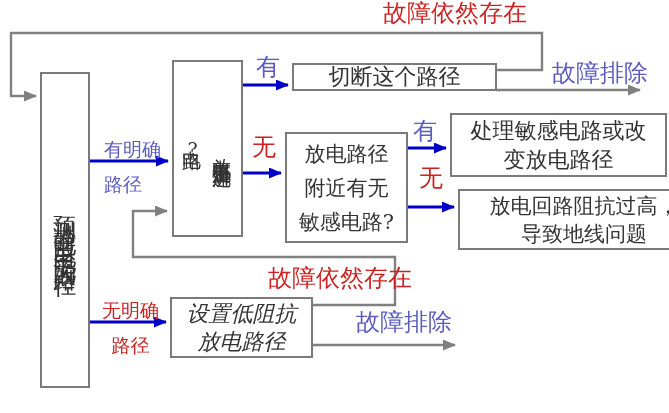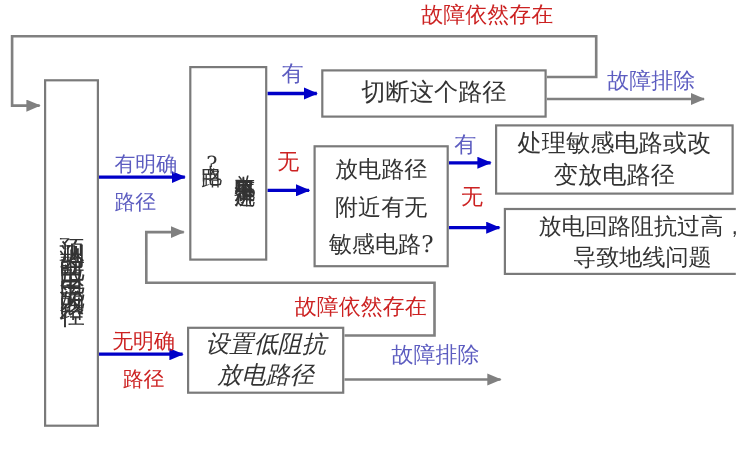--- a/index.html
+++ b/index.html
@@ -26,29 +26,29 @@
     position:absolute;box-sizing:border-box;border:2.5px solid var(--box-border);
     background:var(--background);color:var(--box-text);
     display:flex;align-items:center;justify-content:center;
     text-align:center;white-space:pre-line;line-height:1.32;
   }
   .vtext{writing-mode:vertical-rl;text-orientation:upright;}
   .box-predict{left:40px;top:72px;width:50px;height:316px;font-size:23px;}
   .box-predict .vtext{letter-spacing:6px;}
   .box-flowq{left:172px;top:60px;width:71px;height:177px;font-size:19px;}
   .box-flowq .vtext{letter-spacing:1.5px;line-height:30px;text-align:center;}
-  .box-cut{left:292px;top:63px;width:205px;height:44px;font-size:22px;}
+  .box-cut{left:292px;top:63px;width:205px;height:28px;font-size:22px;}
   .box-sensq{left:285px;top:132px;width:123px;height:111px;font-size:21px;line-height:34px;}
   .box-handle{left:450px;top:113px;width:217px;height:64px;font-size:22px;line-height:29px;}
   .box-imped{left:458px;top:189px;width:252px;height:61px;font-size:21px;line-height:28px;}
   .box-low{left:170px;top:297px;width:143px;height:61px;font-size:22px;line-height:28px;font-style:italic;}
   .lbl{position:absolute;white-space:pre-line;line-height:35px;font-size:19px;}
   .lbl.blue{color:var(--label-blue);}
   .lbl.red{color:var(--label-red);}
-  .lbl.single{line-height:20px;font-size:20px;}
+  .lbl.single{line-height:20px;font-size:24px;}
   .lbl-fault-top{left:383px;top:3px;}
   .lbl-cleared-top{left:552px;top:63px;}
   .lbl-yes-flow{left:256px;top:57px;}
   .lbl-no-flow{left:252px;top:137px;}
   .lbl-clear-path{left:104px;top:132px;}
   .lbl-no-clear-path{left:102px;top:293px;text-align:center;}
   .lbl-yes-sens{left:413px;top:121px;}
   .lbl-no-sens{left:419px;top:168px;}
   .lbl-fault-bottom{left:268px;top:268px;}
   .lbl-cleared-bottom{left:356px;top:312px;}

